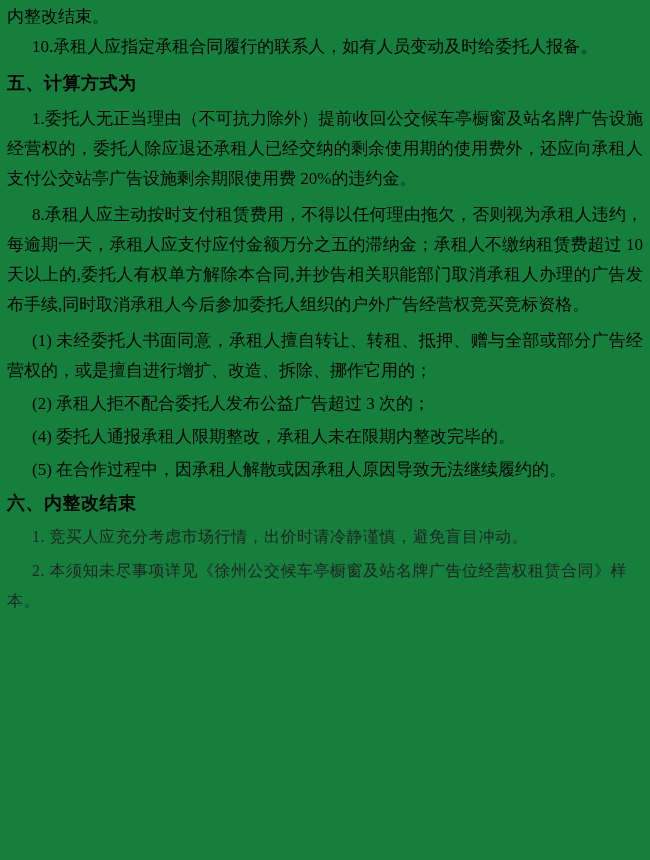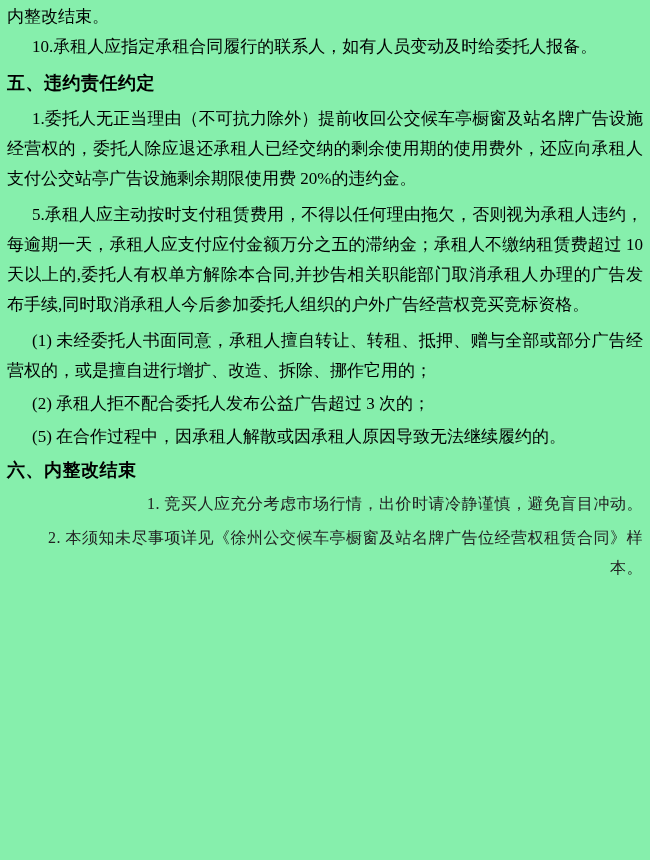--- a/index.html
+++ b/index.html
@@ -6,21 +6,21 @@
     margin: 0;
     padding: 0;
     background: #ffffff;
   }
   .page {
     position: relative;
     width: 650px;
     height: 860px;
     box-sizing: border-box;
     padding: 2px 7px 0 7px;
-    background: #86efac;
+    background: #15803d;
     color: #000000;
     font-family: "Liberation Serif", "DejaVu Serif", serif;
     font-size: 17px;
     overflow: hidden;
   }
   p.body {
     margin: 0 0 6px 0;
     line-height: 30px;
     text-align: justify;
     text-indent: 25px;
@@ -44,49 +44,50 @@
     margin: 6px 0 6px 0;
     letter-spacing: 0.5px;
     font-family: "Liberation Serif", "DejaVu Serif", serif;
   }
   h2.sec-heading-six {
     margin: 3px 0 4px 0;
   }
   p.kaiti {
     margin: 0 0 4px 0;
     line-height: 30px;
-    text-align: right;
+    text-align: left;
     text-indent: 25px;
     font-size: 16px;
     letter-spacing: 0.5px;
     color: #222222;
     word-break: break-all;
   }
 </style>
 </head>
 <body>
 
 <div class="page">
 
   <p class="body noindent">内整改结束。</p>
 
   <p class="body">10.承租人应指定承租合同履行的联系人，如有人员变动及时给委托人报备。</p>
 
-  <h2 class="sec-heading">五、违约责任约定</h2>
+  <h2 class="sec-heading">五、计算方式为</h2>
 
   <p class="body">1.委托人无正当理由（不可抗力除外）提前收回公交候车亭橱窗及站名牌广告设施经营权的，委托人除应退还承租人已经交纳的剩余使用期的使用费外，还应向承租人支付公交站亭广告设施剩余期限使用费 20%的违约金。</p>
 
-  <p class="body">5.承租人应主动按时支付租赁费用，不得以任何理由拖欠，否则视为承租人违约，每逾期一天，承租人应支付应付金额万分之五的滞纳金；承租人不缴纳租赁费超过 10 天以上的,委托人有权单方解除本合同,并抄告相关职能部门取消承租人办理的广告发布手续,同时取消承租人今后参加委托人组织的户外广告经营权竞买竞标资格。</p>
+  <p class="body">8.承租人应主动按时支付租赁费用，不得以任何理由拖欠，否则视为承租人违约，每逾期一天，承租人应支付应付金额万分之五的滞纳金；承租人不缴纳租赁费超过 10 天以上的,委托人有权单方解除本合同,并抄告相关职能部门取消承租人办理的广告发布手续,同时取消承租人今后参加委托人组织的户外广告经营权竞买竞标资格。</p>
 
 
   <p class="item">(1) 未经委托人书面同意，承租人擅自转让、转租、抵押、赠与全部或部分广告经营权的，或是擅自进行增扩、改造、拆除、挪作它用的；</p>
 
   <p class="item">(2) 承租人拒不配合委托人发布公益广告超过 3 次的；</p>
 
 
+  <p class="item">(4) 委托人通报承租人限期整改，承租人未在限期内整改完毕的。</p>
 
   <p class="item">(5) 在合作过程中，因承租人解散或因承租人原因导致无法继续履约的。</p>
 
   <h2 class="sec-heading sec-heading-six">六、内整改结束</h2>
 
   <p class="kaiti">1. 竞买人应充分考虑市场行情，出价时请冷静谨慎，避免盲目冲动。</p>
 
   <p class="kaiti">2. 本须知未尽事项详见《徐州公交候车亭橱窗及站名牌广告位经营权租赁合同》样本。</p>
 
 </div>

